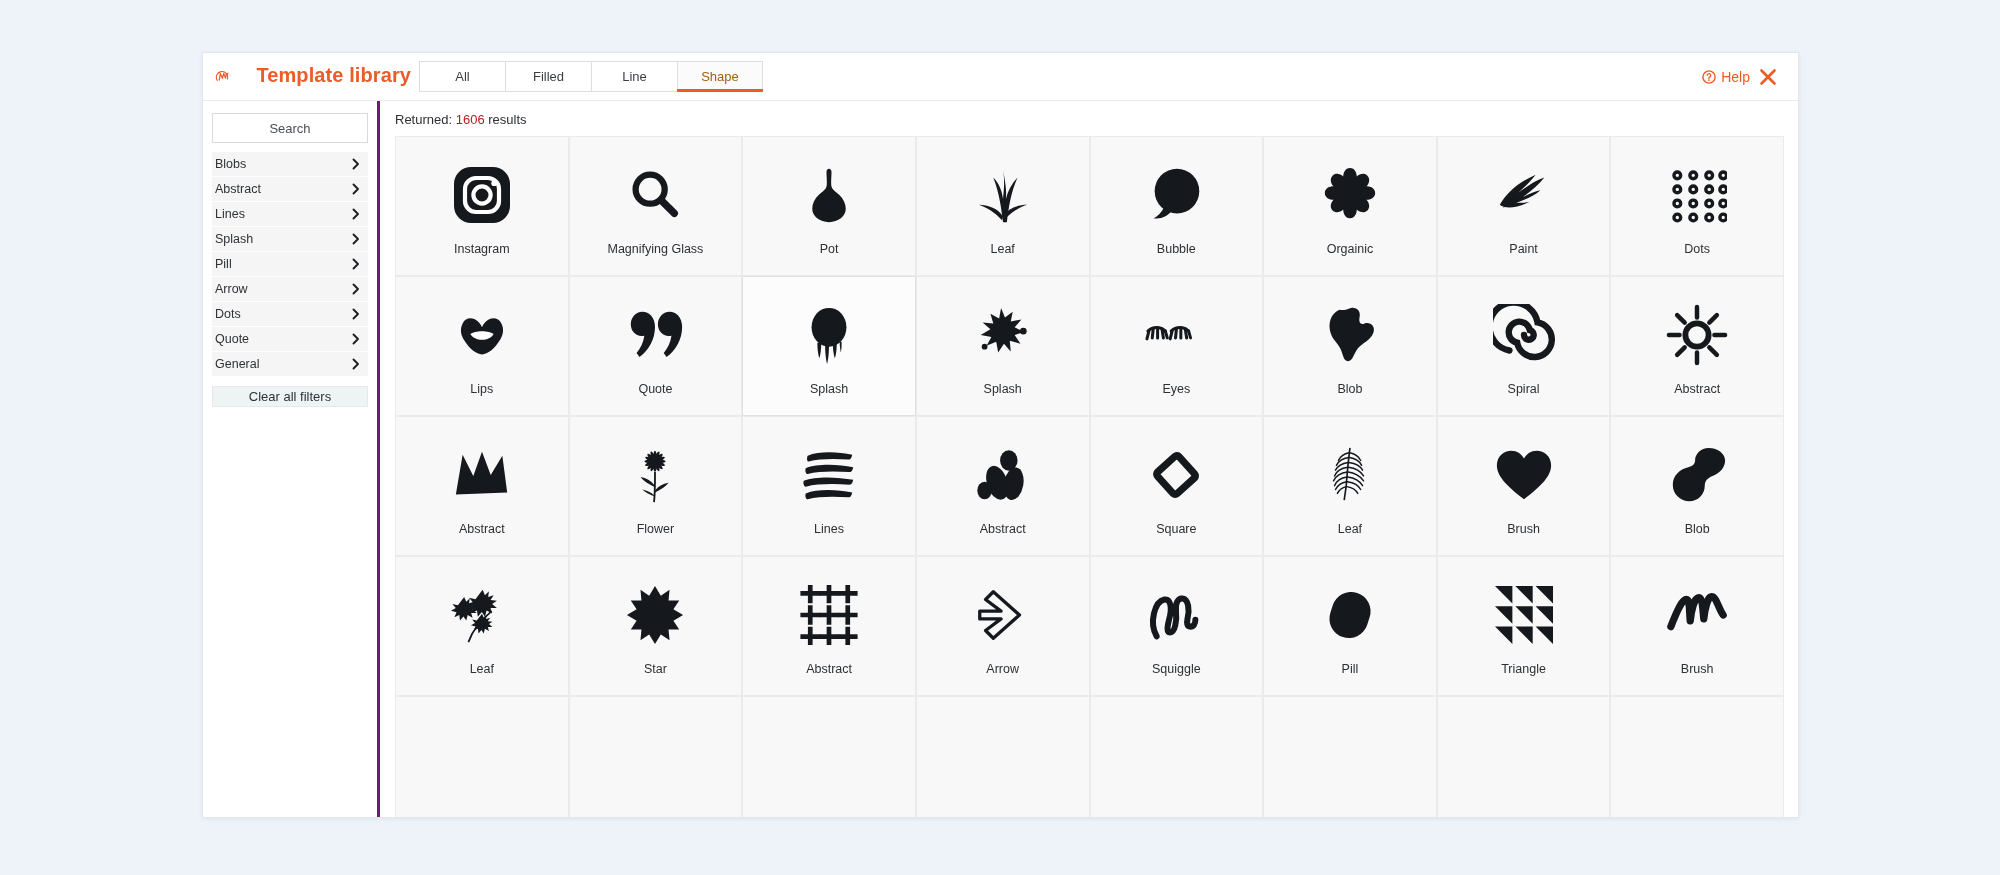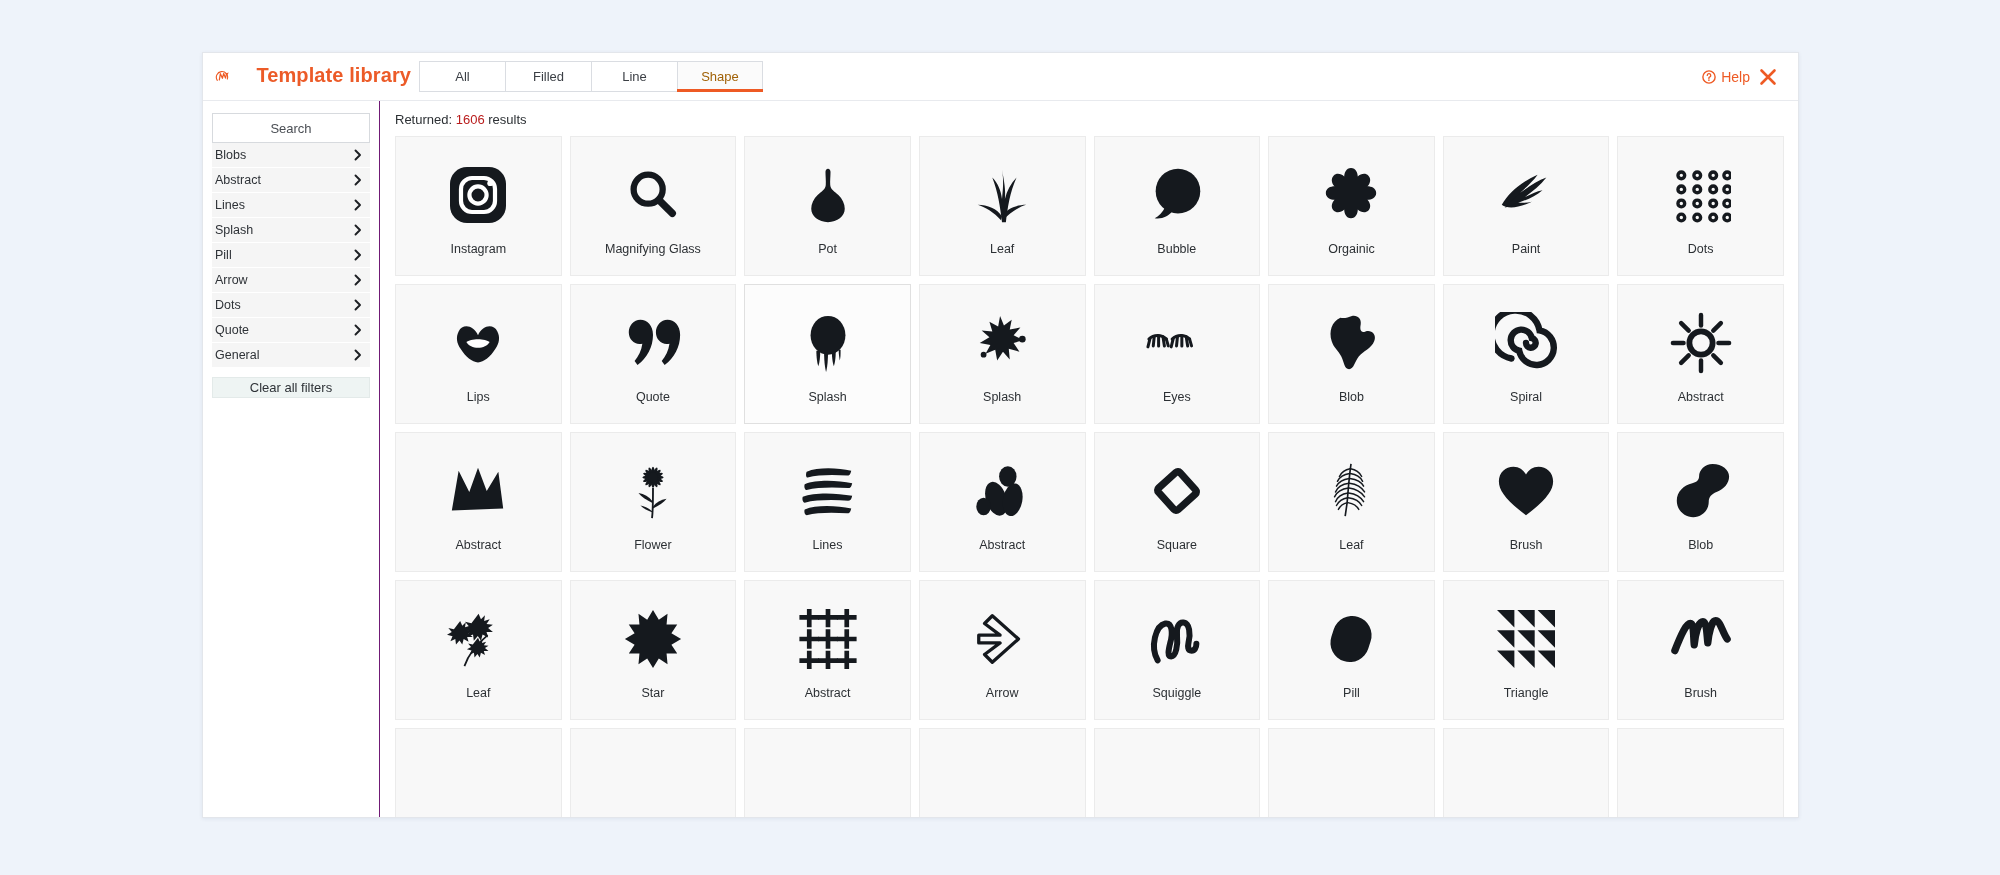--- a/index.html
+++ b/index.html
@@ -106,38 +106,38 @@
   
   .body {
     display: flex;
     height: calc(100% - 48px);
   }
 
   
   .sidebar {
     width: 177px;
     flex: 0 0 177px;
-    border-right: 1px solid #701a75;
+    border-right: 3px solid #701a75;
     padding: 12px 9px 0 9px;
     background: #ffffff;
   }
   .search-box {
     width: 100%;
     height: 30px;
     border: 1px solid #d7dade;
     background: #fff;
     font-family: "Liberation Sans", sans-serif;
     font-size: 13px;
     color: #4a4e54;
     text-align: center;
     outline: none;
   }
   .search-box::placeholder { color: #4a4e54; opacity: 1; }
 
-  .filter-list { }
+  .filter-list { margin-top: 9px; }
   .filter-row {
     height: 25px;
     background: #f5f5f5;
     border-bottom: 1px solid #ffffff;
     display: flex;
     align-items: center;
     justify-content: space-between;
     padding: 0 8px 0 3px;
     cursor: pointer;
     font-size: 12.5px;
@@ -167,21 +167,21 @@
     font-size: 13px;
     color: #2c3034;
     margin-bottom: 9px;
     white-space: nowrap;
   }
   .results-count { color: #b91c1c; font-weight: normal; }
 
   .grid {
     display: grid;
     grid-template-columns: repeat(8, 1fr);
-    gap: 8px;
+    gap: 0;
   }
   .card {
     height: 140px;
     background: #f8f8f8;
     border: 1px solid #ebebeb;
     display: flex;
     flex-direction: column;
     align-items: center;
     justify-content: center;
     cursor: pointer;

